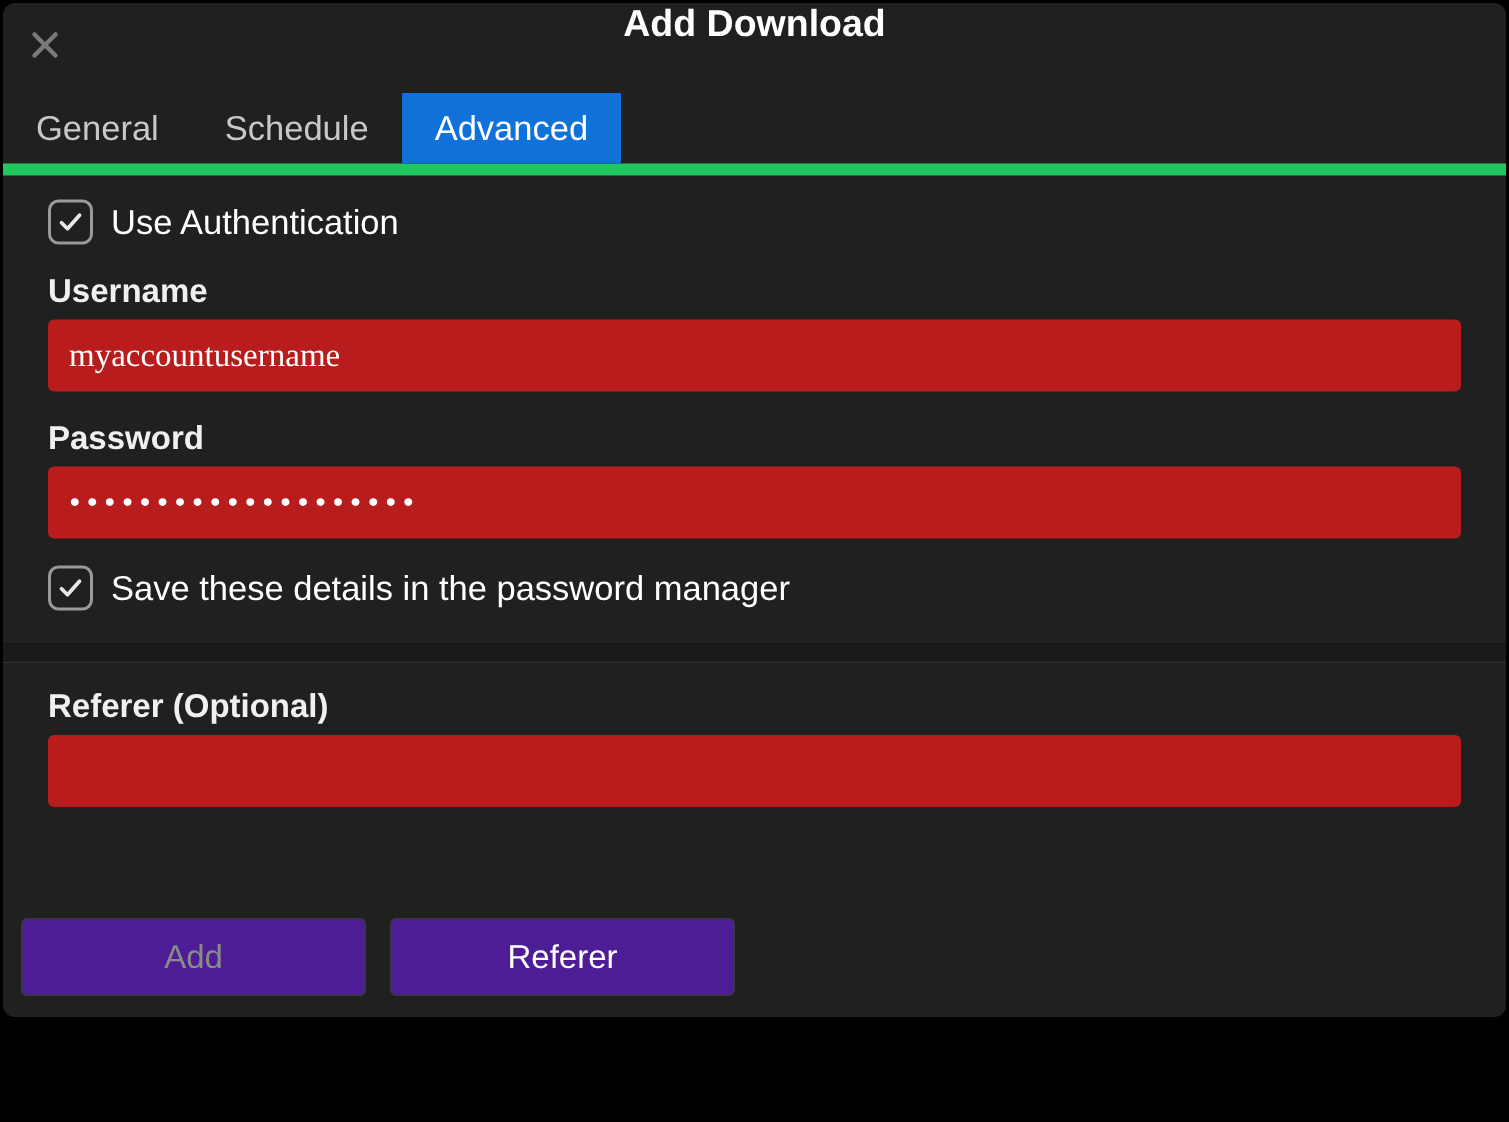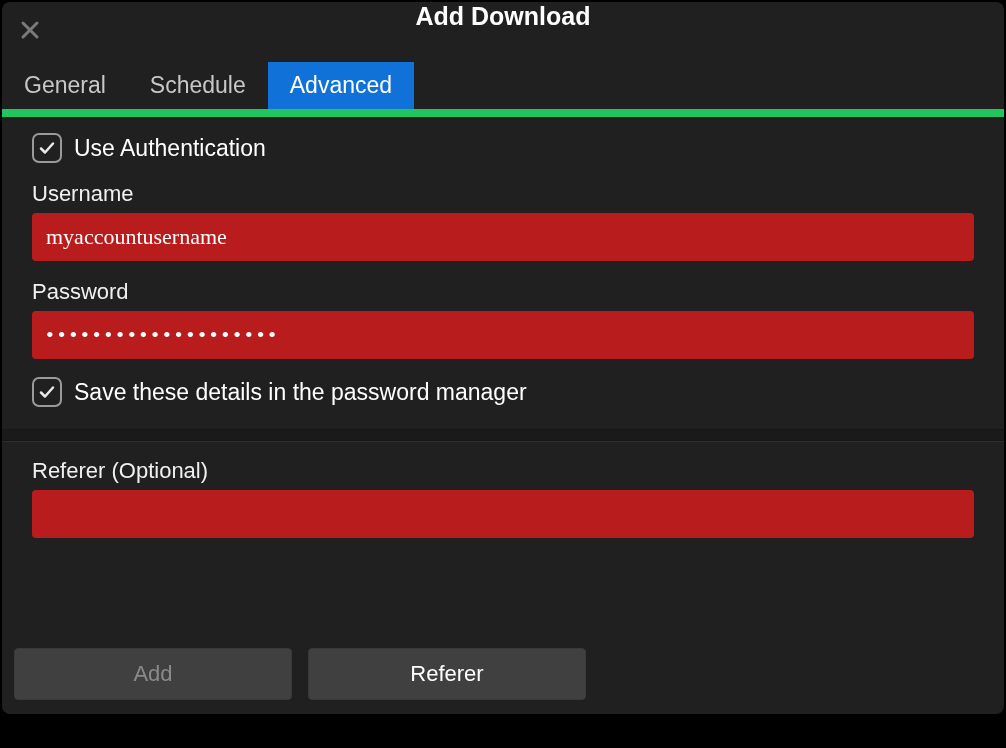--- a/index.html
+++ b/index.html
@@ -102,21 +102,21 @@
       stroke-linejoin: round;
     }
     .checkbox-label {
       color: #ffffff;
       font-size: 23px;
       font-weight: 500;
     }
     .field-label {
       color: #f0f0f0;
       font-size: 22px;
-      font-weight: 400;
+      font-weight: 700;
       margin-bottom: 6px;
       margin-top: 18px;
     }
     .field-label:first-child {
       margin-top: 0;
     }
     .text-input {
       width: 100%;
       height: 48px;
       background: #b91c1c;
@@ -141,34 +141,33 @@
       background: #1a1a1a;
       border-top: 1px solid #161616;
       border-bottom: 1px solid #161616;
     }
     .footer {
       display: flex;
       gap: 16px;
       padding: 12px 12px 14px 12px;
     }
     .btn {
-      width: 278px;
+      width: 230px;
       height: 52px;
-      background: #404040;
+      background: #4c1d95;
       border: 1px solid #3a3a3a;
       border-radius: 4px;
       color: #ffffff;
       font-size: 22px;
       font-weight: 500;
       cursor: pointer;
       font-family: inherit;
       display: flex;
       align-items: center;
       justify-content: center;
-      margin-top: 36px;
     }
     .btn.disabled {
       color: #8a8a8a;
       cursor: default;
     }
     .pad-bottom {
       height: 40px;
     }
   </style>
 </head>

